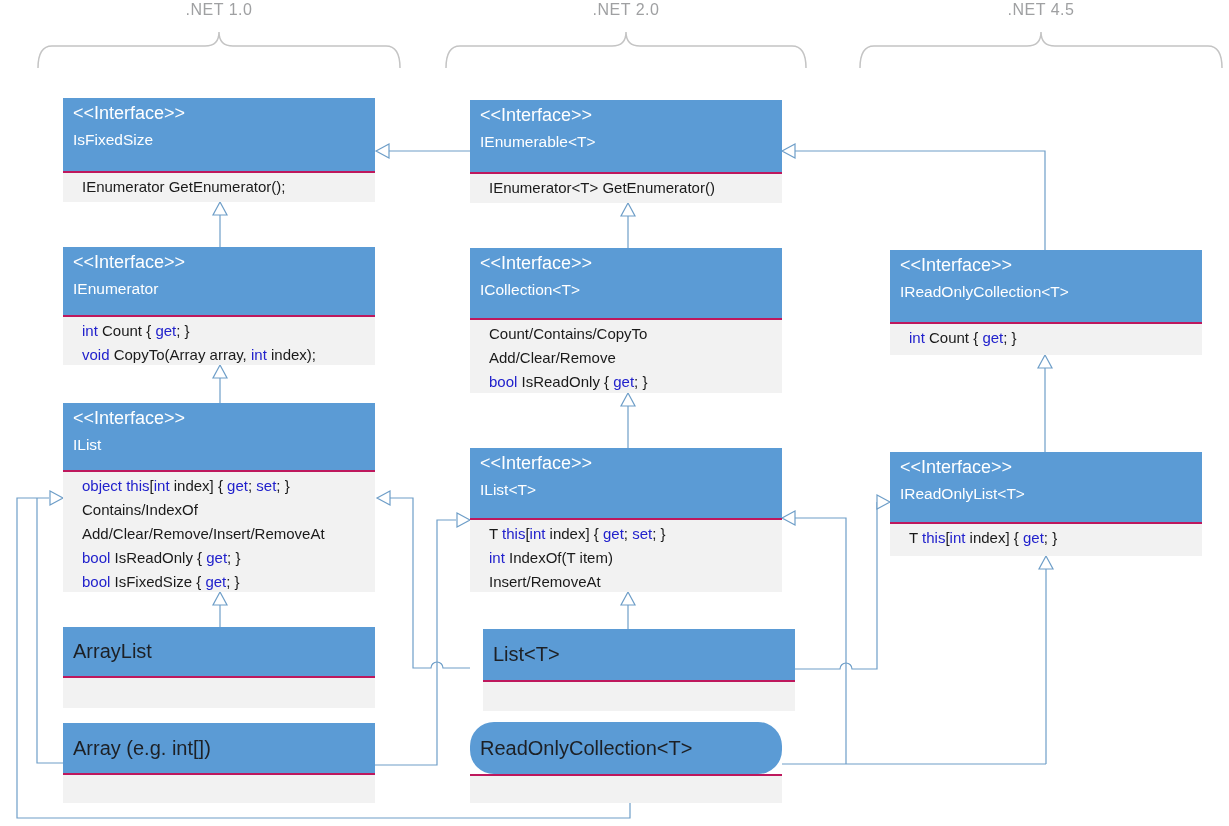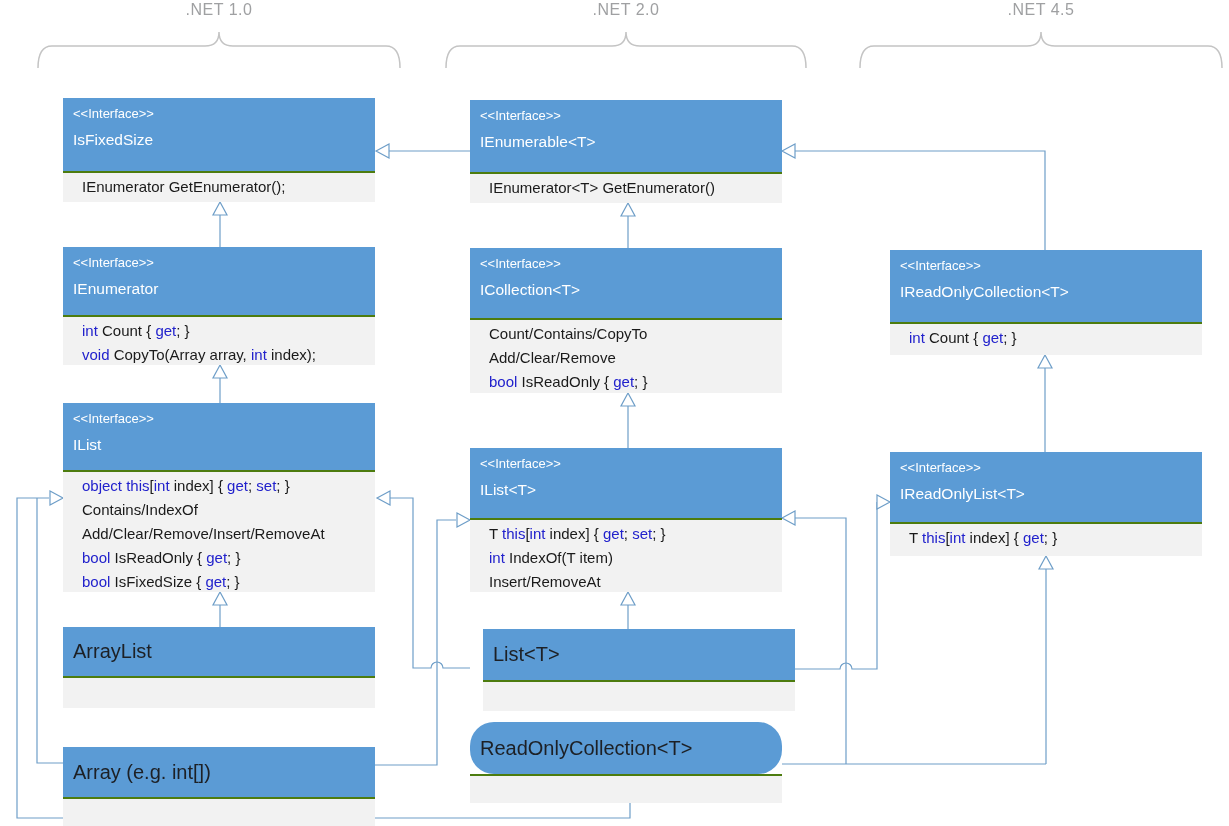--- a/index.html
+++ b/index.html
@@ -4,25 +4,25 @@
 <style>
   html,body{margin:0;padding:0;background:#fff;}
   #canvas{position:relative;width:1229px;height:826px;background:#fff;overflow:hidden;
           font-family:"Liberation Sans", sans-serif;}
   #connectors{position:absolute;left:0;top:0;z-index:1;}
   #boxes{position:absolute;left:0;top:0;width:100%;height:100%;z-index:2;}
   .version-label{position:absolute;top:1px;transform:translateX(-50%);
                  font-size:16px;color:#9FA0A2;letter-spacing:0.5px;white-space:nowrap;}
   .box{position:absolute;}
   .box-header{background:#5B9BD5;box-sizing:border-box;padding:8px 10px 0 10px;}
-  .interface .stereotype{color:#FFFFFF;font-size:13px;line-height:15px;}
+  .interface .stereotype{color:#FFFFFF;font-size:18px;line-height:15px;}
   .interface .box-name{color:#FFFFFF;font-size:15.5px;margin-top:10px;white-space:nowrap;}
   .class .box-header{display:flex;align-items:center;padding:0 10px;}
   .class .box-name{color:#1D2025;font-size:20px;white-space:nowrap;}
-  .box-body{background:#F2F2F2;border-top:2px solid #4d7c0f;box-sizing:border-box;
+  .box-body{background:#F2F2F2;border-top:2px solid #be185d;box-sizing:border-box;
             padding:2px 0 0 19px;overflow:hidden;}
   .member{font-size:15px;line-height:24px;color:#1A1A1A;white-space:pre;}
   .kw{color:#2121CC;}
 </style>
 </head>
 <body>
 
 <div id="canvas">
 
   <div class="version-label" style="left:219px">.NET 1.0</div>
@@ -112,21 +112,21 @@
           <div class="member"><span class="kw">bool</span><span> IsFixedSize { </span><span class="kw">get</span><span>; }</span></div>
         </div>
       </div>
       <div class="box class" style="left: 63px; top: 627px; width: 312px;">
         <div class="box-header" style="height: 49px;">
           <div class="box-name">ArrayList</div>
         </div>
         <div class="box-body" style="height: 32px;"></div>
       </div>
       <div class="box class" style="left: 63px; top: 723px; width: 312px;">
-        <div class="box-header" style="height: 50px; margin-top: 24px;">
+        <div class="box-header" style="height: 50px;">
           <div class="box-name">Array (e.g. int[])</div>
         </div>
         <div class="box-body" style="height: 30px;"></div>
       </div>
       <div class="box interface" style="left: 470px; top: 100px; width: 312px;">
         <div class="box-header" style="height: 72px;">
           <div class="stereotype">&lt;&lt;Interface&gt;&gt;</div>
           <div class="box-name">IEnumerable&lt;T&gt;</div>
         </div>
         <div class="box-body" style="height: 31px;">

